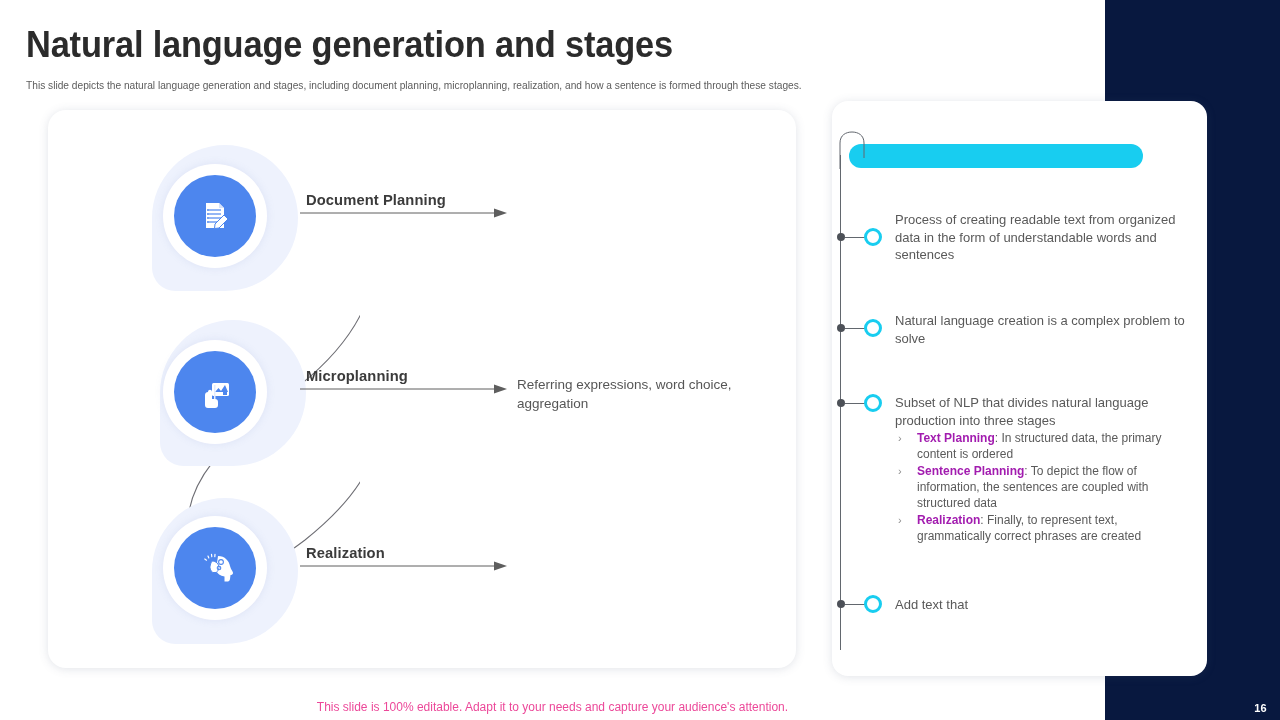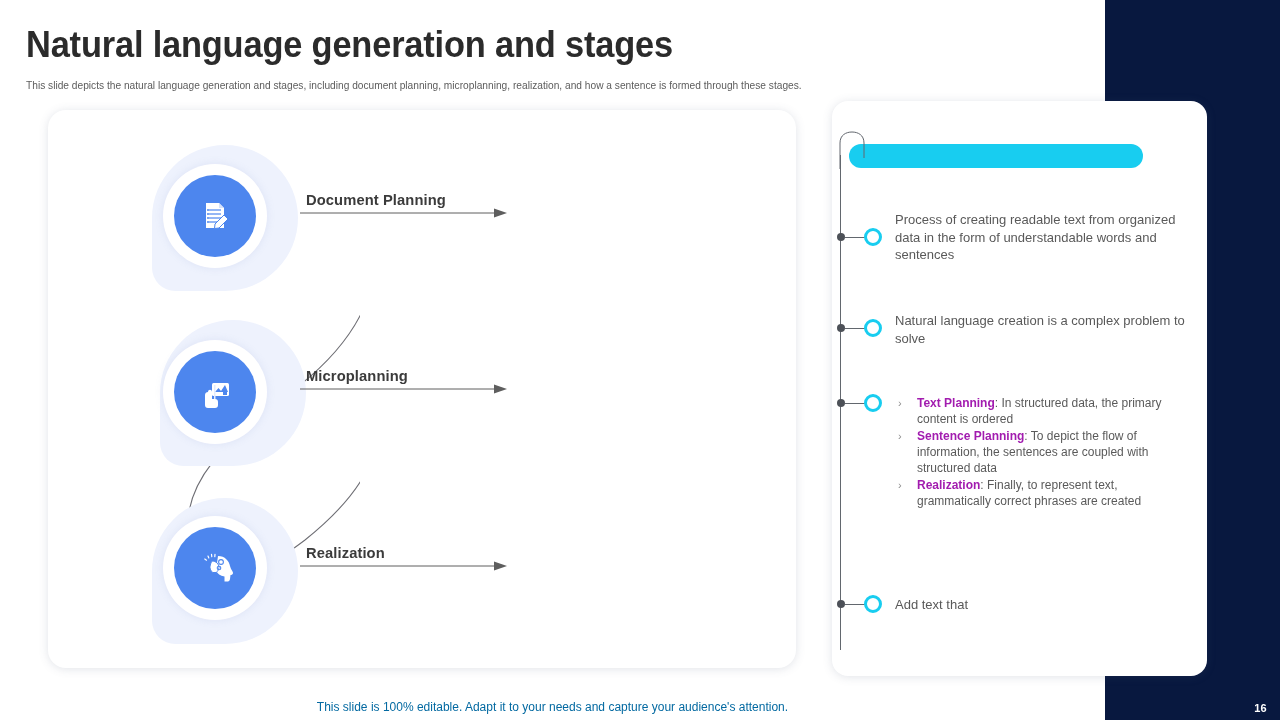--- a/index.html
+++ b/index.html
@@ -216,21 +216,21 @@
   .sub-list li b { color: #a21caf; font-weight: bold; }
 
   
   .footer {
     position: absolute;
     left: 0;
     top: 700px;
     width: 1105px;
     text-align: center;
     font-size: 12px;
-    color: #0369a1;
+    color: #ec4899;
   }
 </style>
 </head>
 <body>
 
 <div id="slide">
 
   <div class="navy-block">
     <div class="page-num">16</div>
   </div>
@@ -285,20 +285,21 @@
         <path d="M19 13 h1.5 v14 h-1.5 z" fill="#e3ecfd"></path>
         <path d="M13 20 c0 -3 4 -3 4 0 v7 h3 c2 0 3 1 3 3 v3 c0 2 -1 3 -3 3 h-7 c-2 0 -3 -1 -3 -3 v-10 c0 -2 1.5 -3 3 -3 z" fill="#ffffff"></path>
       </svg>
     </span>
   </div>
   <div class="stage-label" style="left:306px;top:367px;">Microplanning</div>
   <svg class="arrow-svg" style="left:300px;top:382px;" width="210" height="14">
     <line x1="0" y1="7" x2="196" y2="7" stroke="#5e5e5e" stroke-width="1"></line>
     <polygon points="207,7 194,2.5 194,11.5" fill="#5e5e5e"></polygon>
   </svg>
+  <div class="stage-desc" style="left:517px;top:375px;">Referring expressions, word choice, aggregation</div>
 
   <div class="stage-blob" style="left:152px;top:498px;"></div>
   <div class="stage-ring" style="left:163px;top:516px;"></div>
   <div class="stage-circle" style="left:174px;top:527px;">
     <span>
       <svg width="42" height="42" viewBox="0 0 42 42">
         <path d="M24 9 c7 0 11 5 12 10 c1 4 3 5 3 7 c0 1.5 -1.5 2 -2.5 2 l-.5 4 c-.2 2 -1.5 2.5 -3 2.5 h-2.5 v-5 c-4.5 -.5 -7 -3 -8.5 -6 z" fill="#ffffff"></path>
         <path d="M18 14 c4 0 7 3 7 6.5 c0 2.5 -1.8 3.5 -2.4 5 h-4.2 c-.6 -1.5 -2.4 -2.5 -2.4 -5 c0 -3.5 2 -6.5 2 -6.5 z" fill="#ffffff" stroke="#4d86ee" stroke-width="1"></path>
         <rect x="18.5" y="26" width="4" height="1.4" fill="#4d86ee"></rect>
         <rect x="19" y="28.4" width="3" height="1.3" fill="#4d86ee"></rect>
@@ -339,20 +340,21 @@
     <div class="tl-stem" style="top:328px;"></div>
     <div class="tl-ring" style="top:319px;"></div>
     <div class="tl-text" style="top:312px;">Natural language creation is a complex problem to solve</div>
   </div>
 
   <div class="tl-item">
     <div class="tl-dot" style="top:399px;"></div>
     <div class="tl-stem" style="top:403px;"></div>
     <div class="tl-ring" style="top:394px;"></div>
     <div class="tl-text" style="top:394px;">
+      <span>Subset of NLP that divides natural language production into three stages</span>
       <ul class="sub-list">
         <li>
           <span class="chev">›</span>
           <b>Text Planning</b><span>: In structured data, the primary content is ordered</span>
         </li>
         <li>
           <span class="chev">›</span>
           <b>Sentence Planning</b><span>: To depict the flow of information, the sentences are coupled with structured data</span>
         </li>
         <li>

